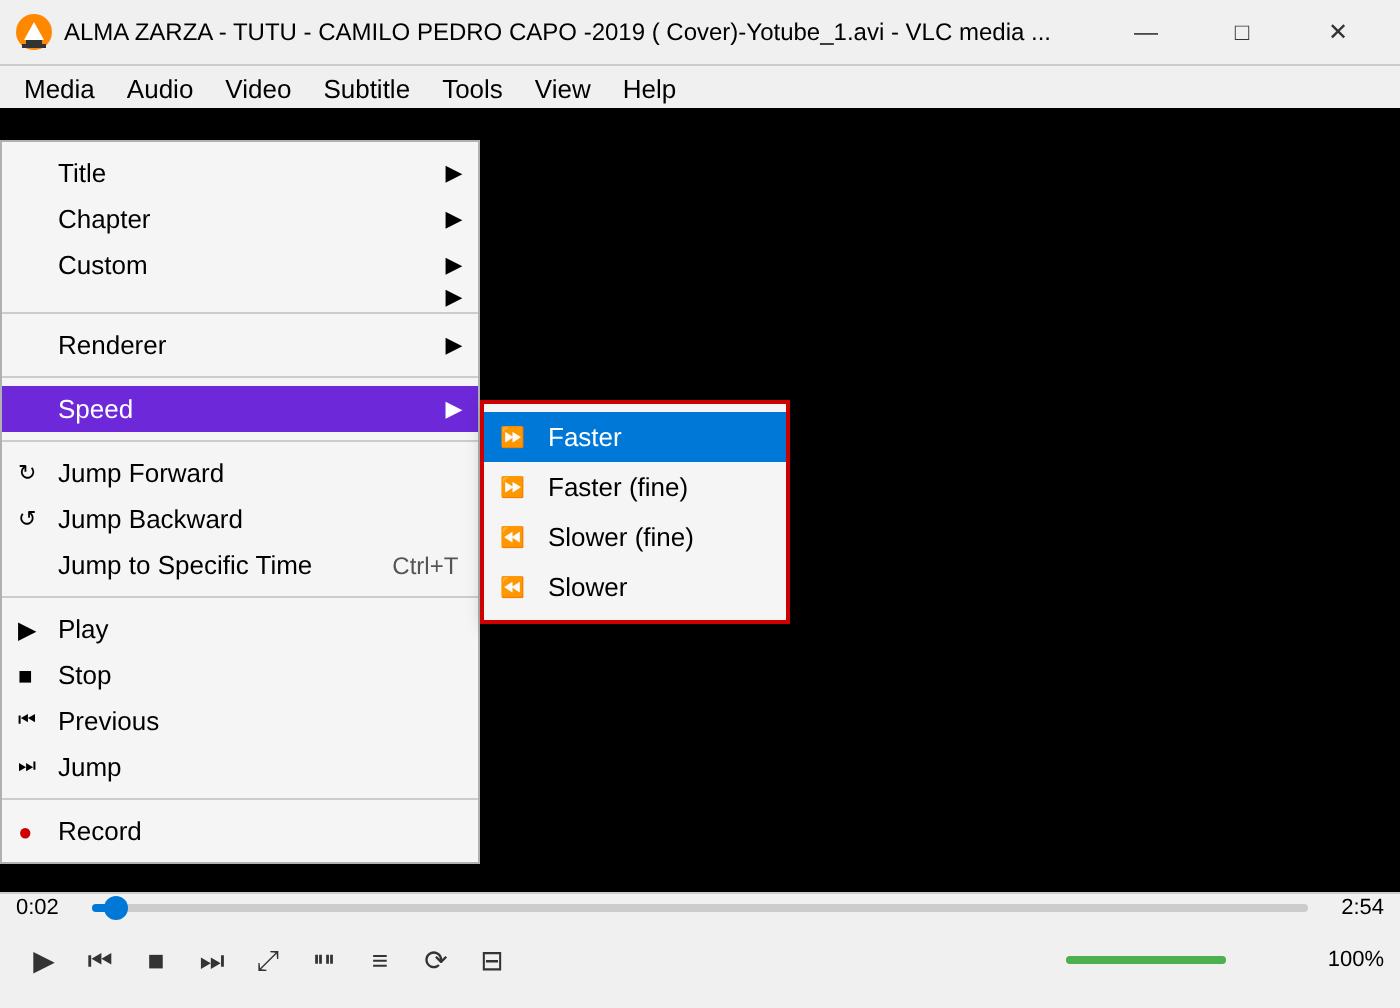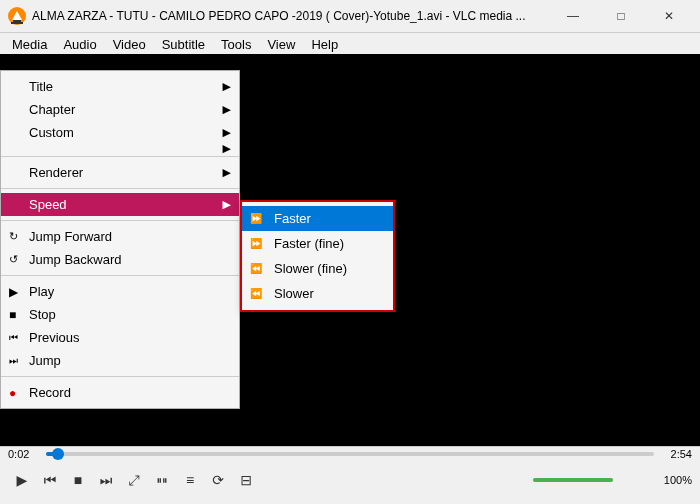--- a/index.html
+++ b/index.html
@@ -188,21 +188,21 @@
     }
     .menu-entry {
       display: flex;
       align-items: center;
       padding: 4px 10px 4px 28px;
       cursor: pointer;
       color: #000;
       position: relative;
       white-space: nowrap;
     }
-    .menu-entry.highlighted { background: #be185d; color: #fff; }
+    .menu-entry.highlighted { background: #6d28d9; color: #fff; }
     .menu-entry .arrow {
       position: absolute;
       right: 8px;
       font-size: 11px;
     }
     .menu-entry .shortcut {
       margin-left: auto;
       padding-left: 40px;
       font-size: 12px;
       color: #555;
@@ -312,20 +312,24 @@
     <div class="menu-entry">
       <span class="icon-left" style="font-size:11px;">↻</span>
       <span>Jump Forward</span>
     </div>
 
     <div class="menu-entry">
       <span class="icon-left" style="font-size:11px;">↺</span>
       <span>Jump Backward</span>
     </div>
 
+    <div class="menu-entry">
+      <span>Jump to Specific Time</span>
+      <span class="shortcut">Ctrl+T</span>
+    </div>
     <div class="menu-separator"></div>
 
     <div class="menu-entry">
       <span class="icon-left">▶</span>
       <span>Play</span>
     </div>
 
     <div class="menu-entry">
       <span class="icon-left">■</span>
       <span>Stop</span>

